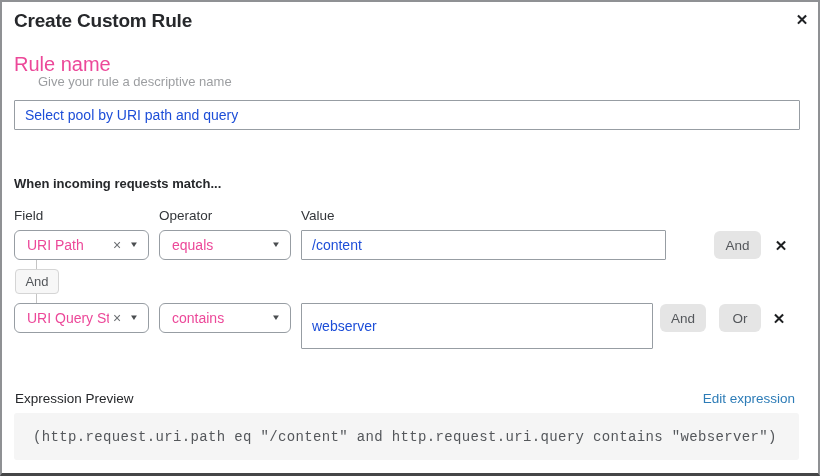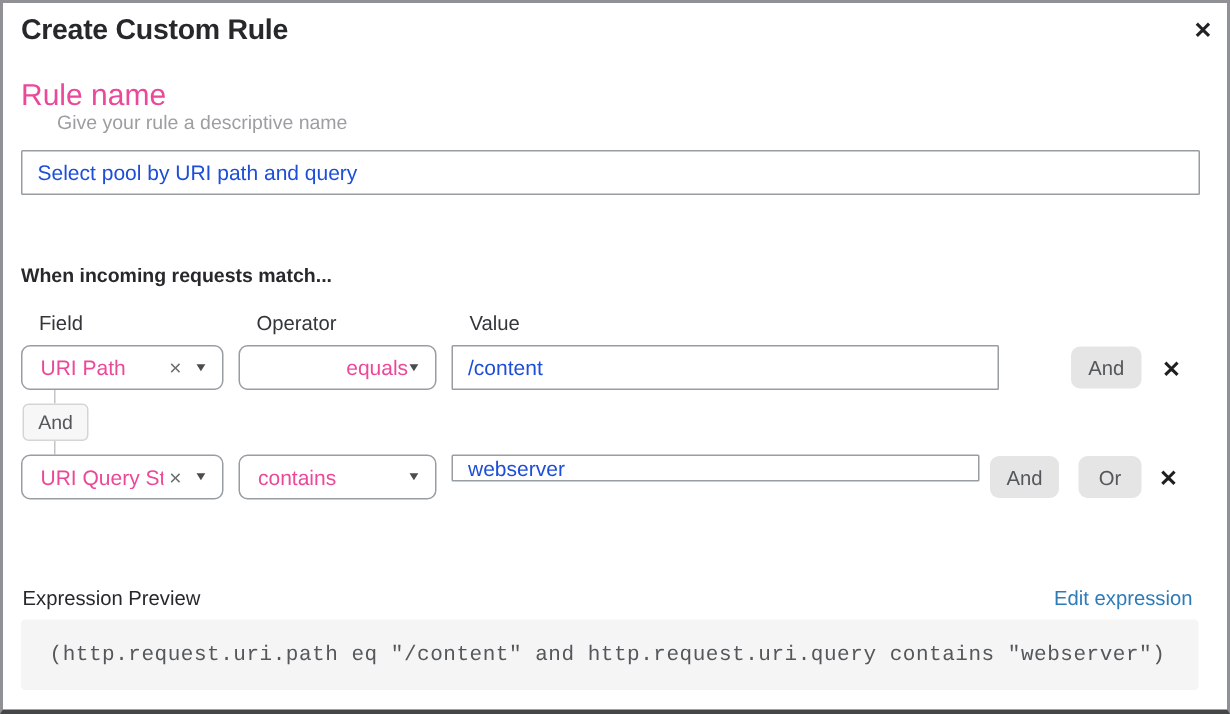--- a/index.html
+++ b/index.html
@@ -17,36 +17,36 @@
   .field-label { font-size:20px; color:#ec4899; }
   .hint { font-size:13px; color:#9c9ea1; }
 
   .txt-input {
     border:1px solid #979da3; border-radius:1px; background:#fff;
     font-family:"Liberation Sans", sans-serif; font-size:14px; color:#1d4ed8; padding:0 10px; outline:none;
   }
   .name-input { left:12px; top:98px; width:786px; height:30px; }
 
   .heading { left:12px; top:174px; font-size:13px; font-weight:700; color:#26282b; }
-  .col-label { top:206px; font-size:13.5px; color:#33363a;margin-left:12px; }
+  .col-label { top:206px; font-size:13.5px; color:#33363a; }
 
   .select {
     border:1px solid #979da3; border-radius:6px; background:#fff; height:30px;
     display:flex; align-items:center; padding:0 10px 0 12px; cursor:pointer;
   }
   .select .sel-label { flex:1; font-size:14px; color:#ec4899; white-space:nowrap; overflow:hidden; }
   .clear-x { font-size:14px; color:#6b6e72; margin:0 9px 0 4px; line-height:1; cursor:pointer; }
   .caret { font-size:8px; color:#4a4d50; line-height:1; cursor:pointer; transform:scaleX(1.25); }
 
   .row1-field { left:12px;  top:228px; width:135px; }
-  .row1-op    { left:157px; top:228px; width:132px;text-align:right; }
+  .row1-op    { left:157px; top:228px; width:132px; }
   .row1-val   { left:299px; top:228px; width:365px; height:30px; }
   .row2-field { left:12px;  top:301px; width:135px; }
   .row2-op    { left:157px; top:301px; width:132px; }
-  .row2-val   { left:299px; top:301px; width:352px; height:18px; }
+  .row2-val   { left:299px; top:301px; width:352px; height:46px; }
 
   .gbtn {
     background:#e5e5e5; border:none; border-radius:6px; height:28px;
     font-family:"Liberation Sans", sans-serif; font-size:13.5px; color:#54575b;
     display:flex; align-items:center; justify-content:center; cursor:pointer;
   }
   .row1-and { left:712px; top:229px; width:47px; }
   .row2-and { left:658px; top:302px; width:46px; }
   .row2-or  { left:717px; top:302px; width:42px; }
 

